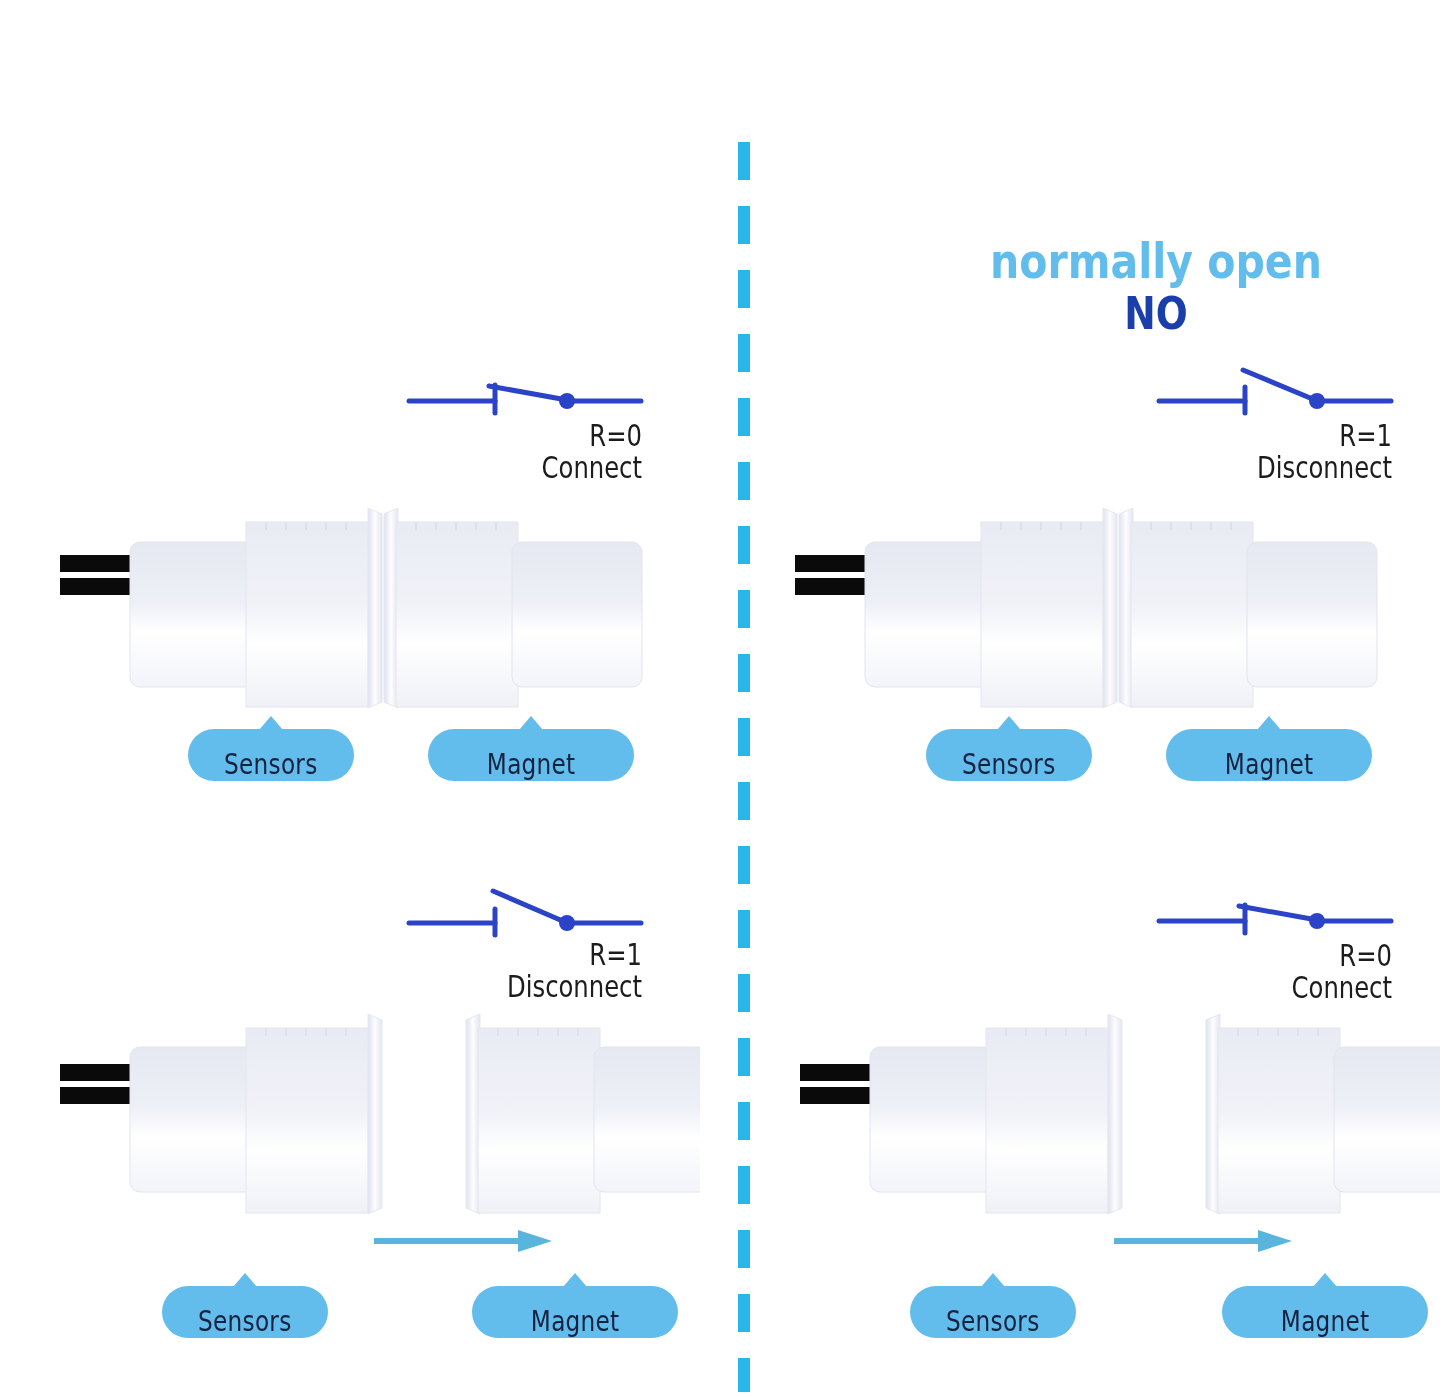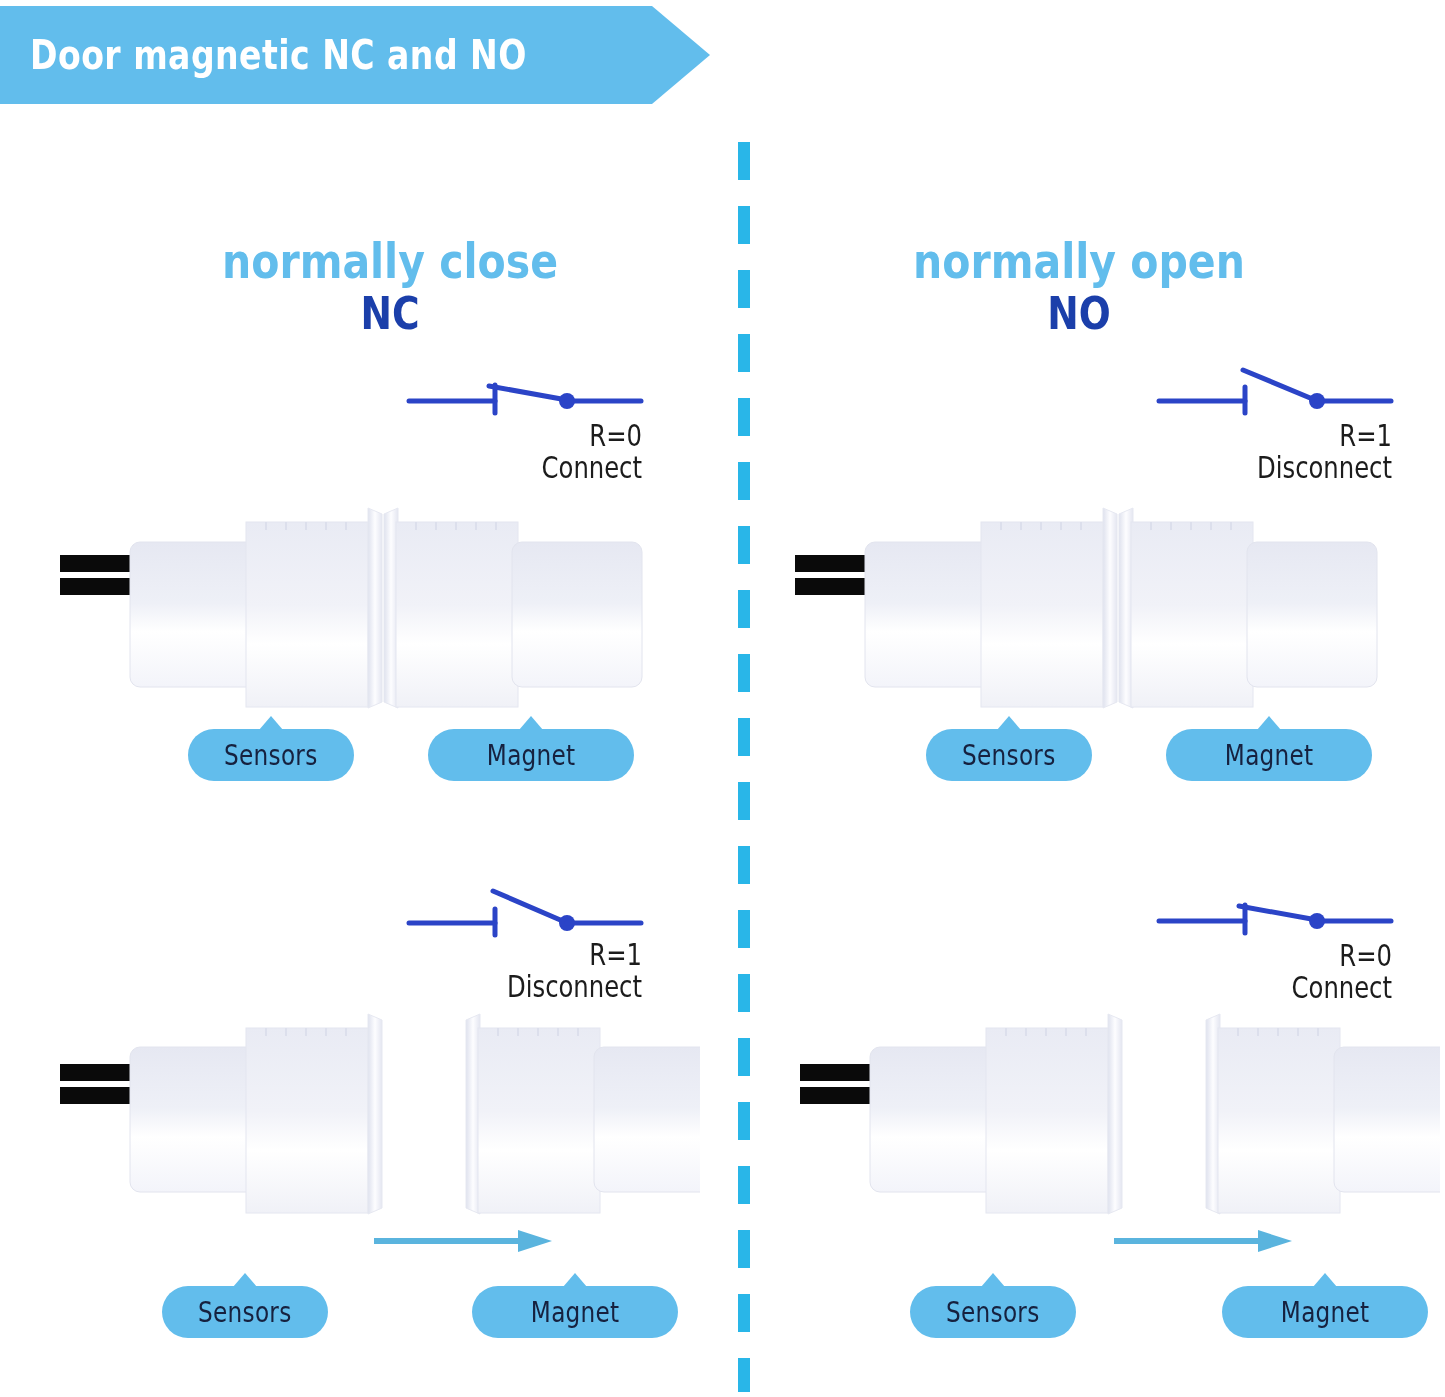--- a/index.html
+++ b/index.html
@@ -58,21 +58,21 @@
 
   
   .device{position:absolute;}
 
   
   .pill{
     position:absolute;
     height:52px;
     background:#62bdec;
     border-radius:26px;
-    display:flex;align-items:center;justify-content:center;
+    display:flex;align-items:flex-end;justify-content:center;
     color:#16213f;
     font-family:"DejaVu Sans Condensed","Liberation Sans", sans-serif;
     font-size:28px;
     letter-spacing:.3px;
   }
   .pill span{transform:scaleX(0.92);display:inline-block;}
   .pill::before{
     content:"";
     position:absolute;top:-13px;
     width:0;height:0;
@@ -83,37 +83,27 @@
   .pill.tip-c::before{left:50%;margin-left:-12px;}
 
   
   .motion-arrow{position:absolute;}
 </style>
 </head>
 <body>
 
 <div class="root">
 
-  <div class="banner">
-    <svg class="banner-shape" viewBox="0 0 710 98" preserveAspectRatio="none">
-      <polygon points="0,0 652,0 710,49 652,98 0,98" fill="#62bdec"></polygon>
-    </svg>
-    <div class="banner-title">Door magnetic NC and NO</div>
-  </div>
 
   <svg class="divider" viewBox="0 0 12 1250" preserveAspectRatio="none">
     <line x1="6" y1="0" x2="6" y2="1250" stroke="#29b6e8" stroke-width="12" stroke-dasharray="38 26"></line>
   </svg>
 
-  <div class="col-head" style="left:140px;top:236px;width:500px;">
-    <div class="line1">normally close</div>
-    <div class="line2">NC</div>
-  </div>
-
-  <div class="col-head" style="left:829px;top:236px;width:500px;">
+
+  <div class="col-head" style="left:906px;top:236px;width:500px;">
     <div class="line1">normally open</div>
     <div class="line2">NO</div>
   </div>
 
   <div class="switch-block" style="left:395px;top:368px;">
     <svg class="switch-svg" width="260" height="52" viewBox="0 0 260 52">
       <line x1="14" y1="33" x2="100" y2="33" stroke="#2b44c7" stroke-width="5" stroke-linecap="round"></line>
       <line x1="100" y1="17" x2="100" y2="45" stroke="#2b44c7" stroke-width="5" stroke-linecap="round"></line>
       <line x1="94" y1="18" x2="172" y2="32" stroke="#2b44c7" stroke-width="5" stroke-linecap="round"></line>
       <circle cx="172" cy="33" r="8" fill="#2b44c7"></circle>

